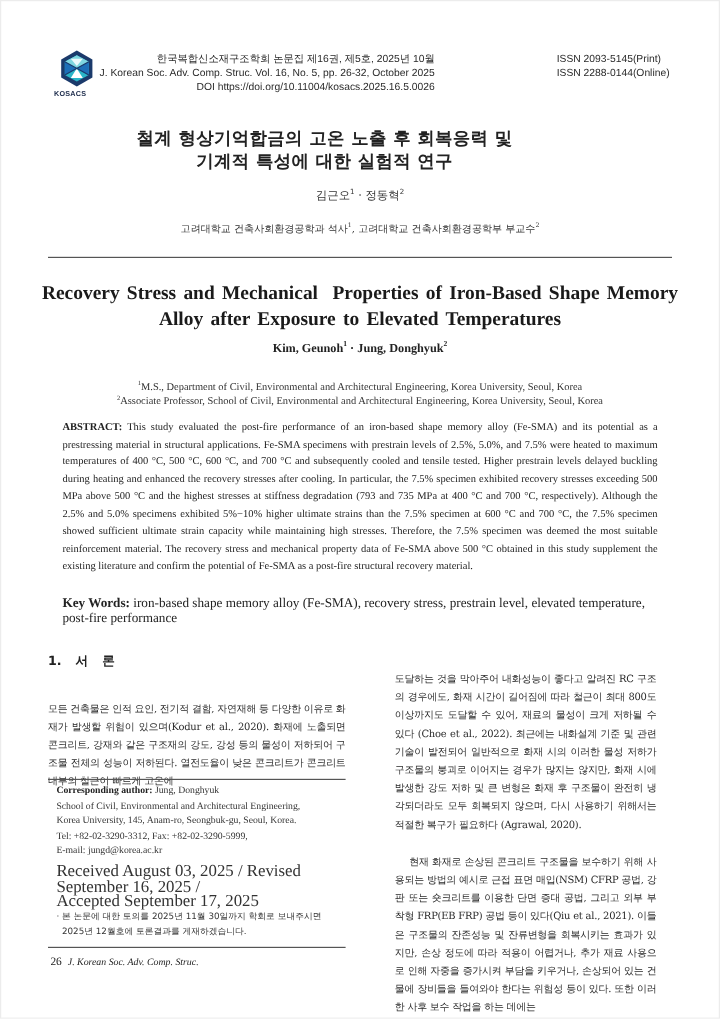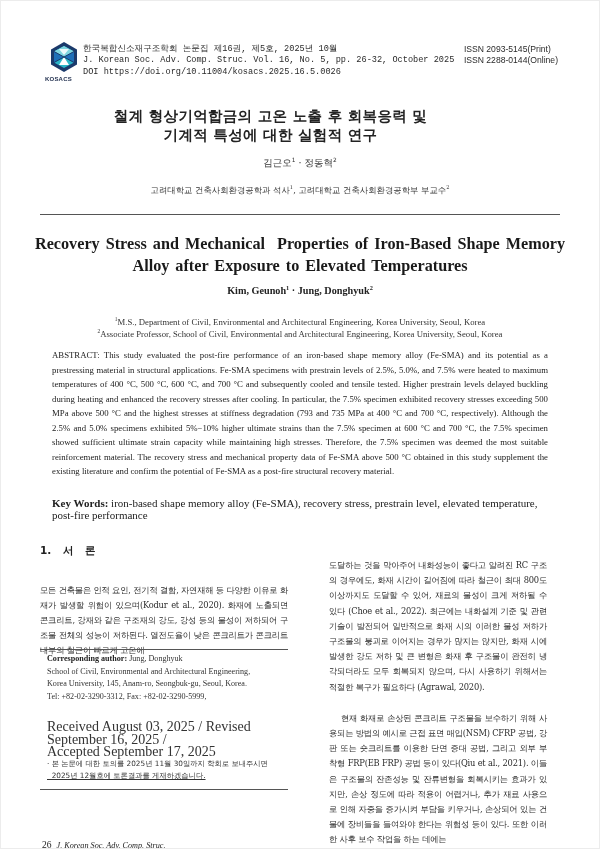--- a/index.html
+++ b/index.html
@@ -6,48 +6,48 @@
     html, body { width: 600px; height: 849px; background: #ffffff; overflow: hidden; }
     body { position: relative; font-family: "Liberation Serif", serif; color: #1a1a1a; }
 
     .page-border { position: absolute; left: 0; top: 0; width: 600px; height: 849px; border: 1px solid #ececec; }
 
     
     .header { position: absolute; top: 41px; left: 47px; right: 42px; height: 48px; }
     .logo { position: absolute; left: 0; top: 0; width: 34px; height: 42px; }
     .logo svg { display: block; margin: 0 auto; }
     .logo-text { position: absolute; left: -2px; top: 35px; font-family: "Liberation Sans", sans-serif; font-size: 6px; font-weight: bold; letter-spacing: 0.2px; color: #1b2a4a; }
-    .journal-info { position: absolute; left: 36px; top: 3px; font-family: Liberation Mono, monospace; font-size: 8.6px; line-height: 11.4px; color: #2a2a2a; }
+    .journal-info { position: absolute; left: 36px; top: 3px; font-family: Liberation Sans, sans-serif; font-size: 8.6px; line-height: 11.4px; color: #2a2a2a; text-align: right; }
     .issn { position: absolute; right: 0; top: 3px; font-family: "Liberation Sans", sans-serif; font-size: 8.6px; line-height: 11.4px; color: #2a2a2a; }
 
     .k-title { position: absolute; top: 107px; left: 0; width: 541px; text-align: center; font-family: "DejaVu Sans", sans-serif; font-weight: bold; font-size: 14.5px; line-height: 19px; color: #222; letter-spacing: 0.3px; }
     .k-authors { position: absolute; top: 157px; left: 0; width: 600px; text-align: center; font-family: "DejaVu Sans", sans-serif; font-size: 9.5px; color: #333; }
     .k-affil { position: absolute; top: 185px; left: 0; width: 600px; text-align: center; font-family: "DejaVu Serif", serif; font-size: 8.4px; color: #333; }
     sup { font-size: 0.62em; vertical-align: super; line-height: 0; }
 
     .rule-top { position: absolute; top: 214px; left: 40px; width: 520px; height: 1px; background: #555; }
 
     .e-title { position: absolute; top: 233px; left: 0; width: 600px; text-align: center; font-family: "Liberation Serif", serif; font-weight: bold; font-size: 16.2px; line-height: 22px; color: #1a1a1a; word-spacing: 2px; }
     .e-authors { position: absolute; top: 285px; left: 0; width: 600px; text-align: center; font-weight: bold; font-size: 10.2px; color: #222; }
     .e-affil { position: absolute; top: 317px; left: 0; width: 600px; text-align: center; font-size: 8.7px; line-height: 11.5px; color: #333; }
 
     .abstract { position: absolute; top: 348px; left: 52px; width: 496px; font-size: 8.75px; line-height: 14.5px; text-align: justify; color: #222; }
-    .abstract b { font-weight: normal; margin-top: 28px; }
+    .abstract b { font-weight: bold; margin-top: 28px; }
     .keywords { position: absolute; top: 497px; left: 52px; width: 500px; font-size: 11px; line-height: 12px; color: #222; }
 
     
     .sec-heading { position: absolute; top: 544px; left: 40px; width: 245px; text-align: left; font-family: "DejaVu Sans", sans-serif; font-size: 10.5px; font-weight: bold; color: #222; word-spacing: 8px; }
     .col-left-body { position: absolute; top: 570px; left: 40px; width: 248px; font-family: "DejaVu Serif", serif; font-size: 8.3px; line-height: 15.1px; text-align: justify; color: #2a2a2a; letter-spacing: -0.2px; margin-top: 13px; }
     .rule-corr { position: absolute; top: 649px; left: 40px; width: 248px; height: 1px; background: #555; }
     .corr { position: absolute; top: 653px; left: 47px; width: 245px; font-size: 8.1px; line-height: 12.6px; color: #333; }
     .corr b { font-weight: bold; color: #222; }
     .received { position: absolute; top: 721px; left: 47px; width: 245px; font-size: 14px; line-height: 12.6px; color: #333; }
     .notice { position: absolute; top: 758px; left: 47px; width: 245px; font-family: "DejaVu Sans", sans-serif; font-size: 7.3px; line-height: 12.4px; color: #333; }
     .rule-notice { position: absolute; top: 789px; left: 40px; width: 248px; height: 1px; background: #555; }
-    .footer { position: absolute; top: 840px; left: 42px; font-size: 9.5px; color: #222; }
+    .footer { position: absolute; top: 797px; left: 42px; font-size: 9.5px; color: #222; }
     .footer .pg { margin-right: 5px; }
     .footer .jn { font-style: italic; font-size: 8.2px; }
 
     
     .col-right-body { position: absolute; top: 542px; left: 313px; width: 250px; font-family: "DejaVu Serif", serif; font-size: 8.3px; line-height: 15.2px; text-align: justify; color: #2a2a2a; letter-spacing: -0.2px; }
     .col-right-body p { margin: 16px; }
     .col-right-body p.indent { text-indent: 12px; }
   </style>
 </head>
 <body>
@@ -105,28 +105,29 @@
 
 <div class="sec-heading">1. 서 론</div>
 <div class="col-left-body">모든 건축물은 인적 요인, 전기적 결함, 자연재해 등 다양한 이유로 화재가 발생할 위험이 있으며(Kodur et al., 2020). 화재에 노출되면 콘크리트, 강재와 같은 구조재의 강도, 강성 등의 물성이 저하되어 구조물 전체의 성능이 저하된다. 열전도율이 낮은 콘크리트가 콘크리트 내부의 철근이 빠르게 고온에</div>
 
 <div class="rule-corr"></div>
 <div class="corr">
   <div><b>Corresponding author:</b><span> Jung, Donghyuk</span></div>
   <div>School of Civil, Environmental and Architectural Engineering,</div>
   <div>Korea University, 145, Anam-ro, Seongbuk-gu, Seoul, Korea.</div>
   <div>Tel: +82-02-3290-3312, Fax: +82-02-3290-5999,</div>
+  <div>E-mail: jungd@korea.ac.kr</div>
 </div>
 <div class="received">
   <div>Received August 03, 2025 / Revised September 16, 2025 /</div>
   <div>Accepted September 17, 2025</div>
 </div>
 <div class="notice">
   <div>· 본 논문에 대한 토의를 2025년 11월 30일까지 학회로 보내주시면</div>
-  <div style="white-space: pre; text-decoration: underline;">  2025년 12월호에 토론결과를 게재하겠습니다.</div>
+  <div style="white-space: pre;">  2025년 12월호에 토론결과를 게재하겠습니다.</div>
 </div>
 <div class="rule-notice"></div>
 
 <div class="footer"><span class="pg">26</span><span class="jn">J. Korean Soc. Adv. Comp. Struc.</span></div>
 
 <div class="col-right-body">
   <p>도달하는 것을 막아주어 내화성능이 좋다고 알려진 RC 구조의 경우에도, 화재 시간이 길어짐에 따라 철근이 최대 800도 이상까지도 도달할 수 있어, 재료의 물성이 크게 저하될 수 있다 (Choe et al., 2022). 최근에는 내화설계 기준 및 관련 기술이 발전되어 일반적으로 화재 시의 이러한 물성 저하가 구조물의 붕괴로 이어지는 경우가 많지는 않지만, 화재 시에 발생한 강도 저하 및 큰 변형은 화재 후 구조물이 완전히 냉각되더라도 모두 회복되지 않으며, 다시 사용하기 위해서는 적절한 복구가 필요하다 (Agrawal, 2020).</p>
   <p class="indent">현재 화재로 손상된 콘크리트 구조물을 보수하기 위해 사용되는 방법의 예시로 근접 표면 매입(NSM) CFRP 공법, 강판 또는 숏크리트를 이용한 단면 증대 공법, 그리고 외부 부착형 FRP(EB FRP) 공법 등이 있다(Qiu et al., 2021). 이들은 구조물의 잔존성능 및 잔류변형을 회복시키는 효과가 있지만, 손상 정도에 따라 적용이 어렵거나, 추가 재료 사용으로 인해 자중을 증가시켜 부담을 키우거나, 손상되어 있는 건물에 장비들을 들여와야 한다는 위험성 등이 있다. 또한 이러한 사후 보수 작업을 하는 데에는</p>
 </div>
 

